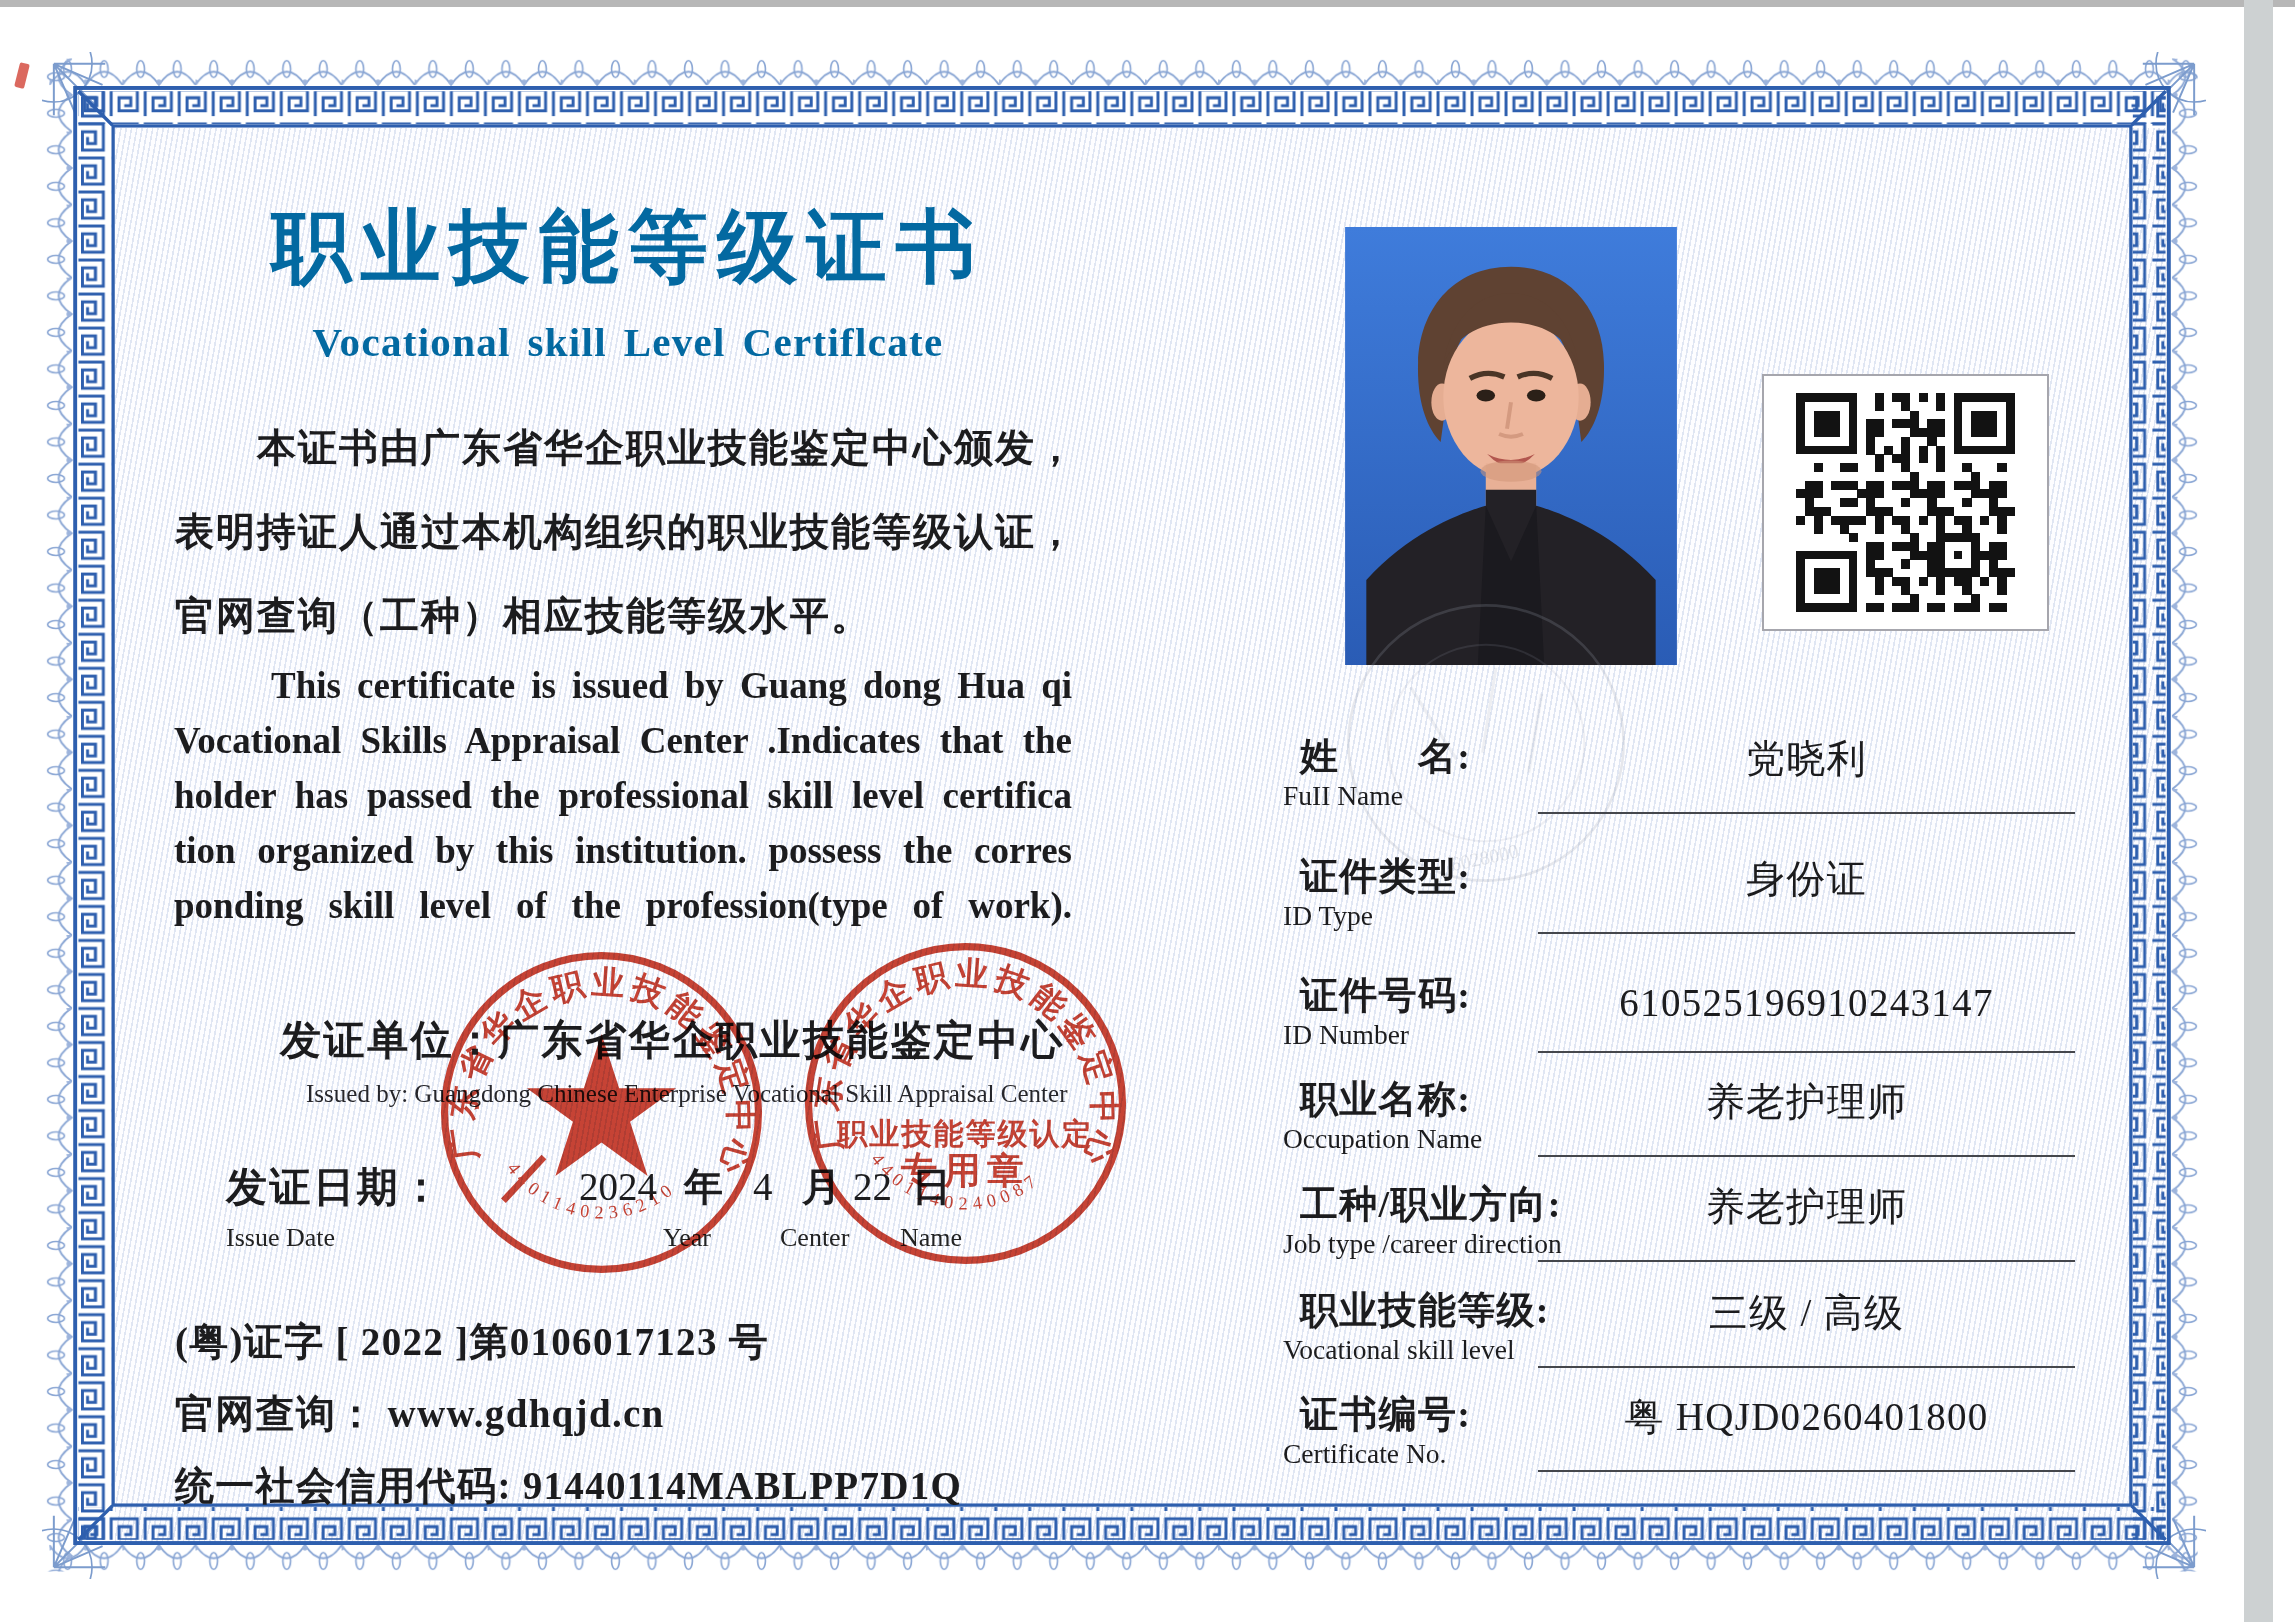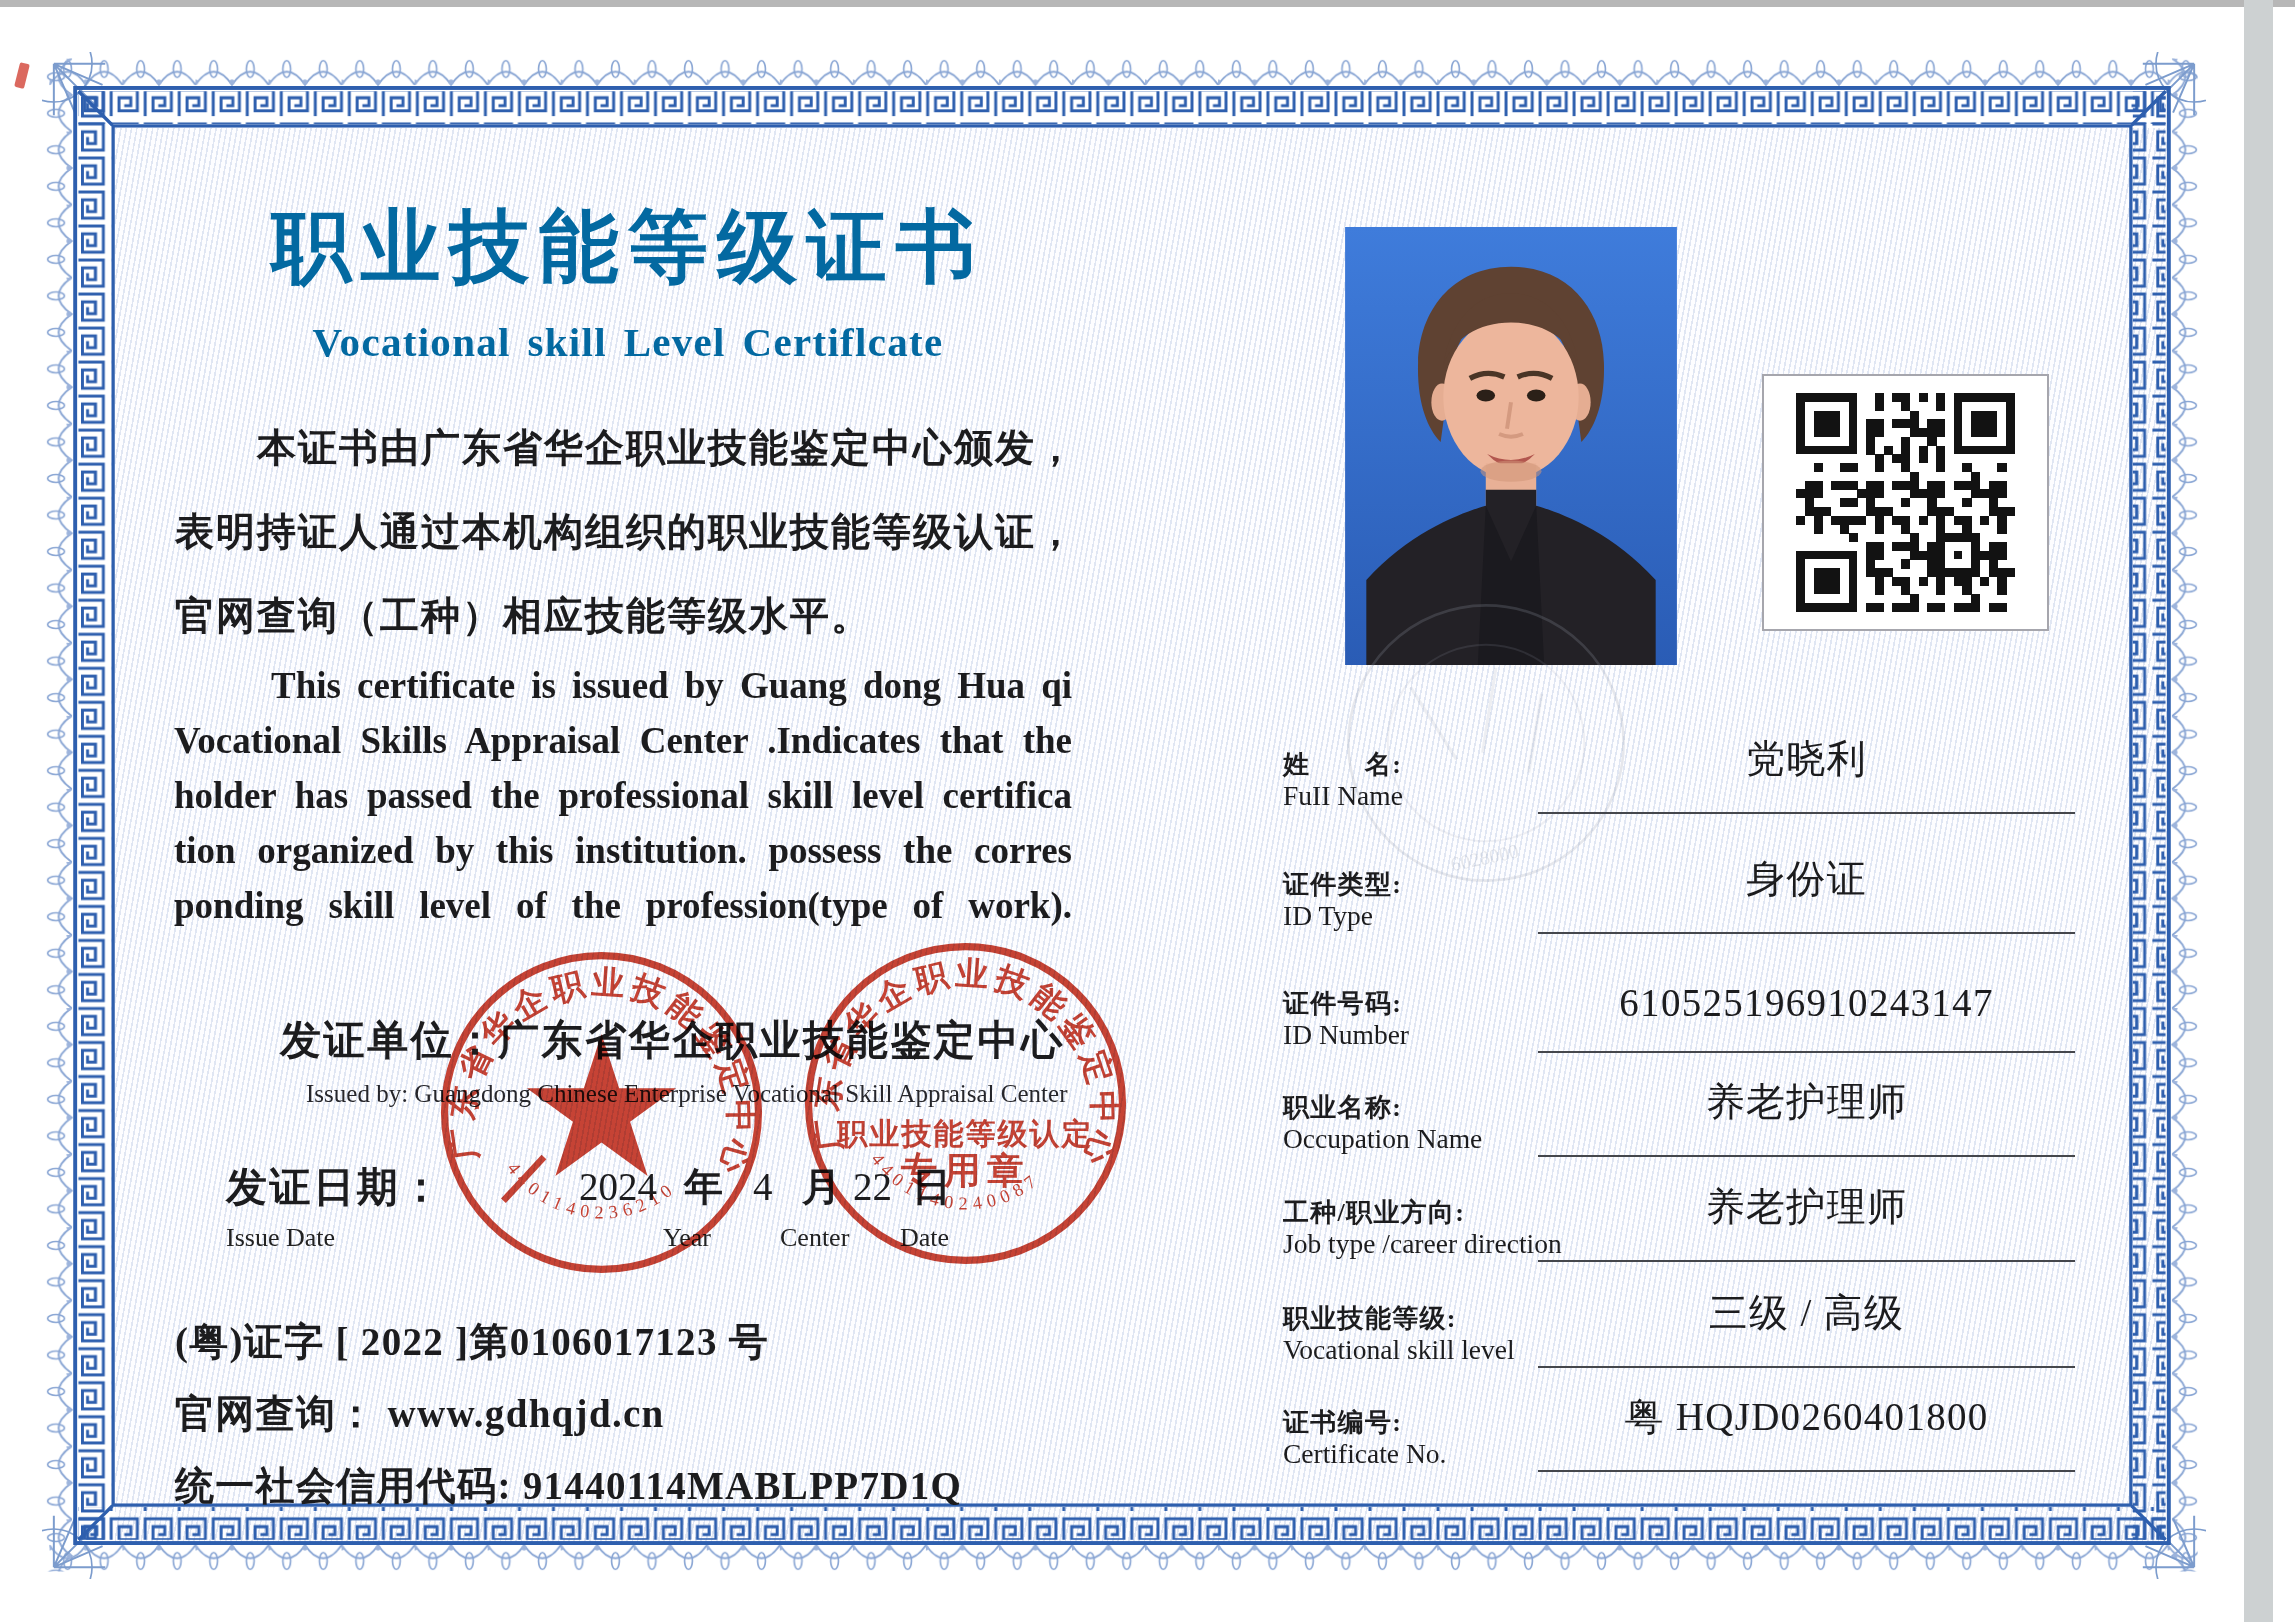--- a/index.html
+++ b/index.html
@@ -44,21 +44,21 @@
 
   
   .photo-frame{left:1345px;top:227px;width:332px;height:438px;}
   .qr-box{left:1762px;top:374px;width:287px;height:257px;background:#ffffff;border:2px solid #a6a6ad;box-sizing:border-box;padding:17px;}
   .qr-box svg{width:100%;height:100%;}
   .ghost-seal{left:1332px;top:589px;width:308px;height:308px;opacity:.5;}
 
   .field{position:absolute;left:1283px;width:792px;height:105px;}
   .f1{top:712px;} .f2{top:832px;} .f3{top:951px;} .f4{top:1055px;} .f5{top:1160px;} .f6{top:1266px;} .f7{top:1370px;}
   .f-label{position:absolute;left:0;bottom:5.2px;}
-  .f-label-cn{font-size:26px;font-weight:bold;letter-spacing:1.3px;white-space:nowrap;}
+  .f-label-cn{font-size:38px;font-weight:bold;letter-spacing:1.3px;white-space:nowrap;margin-left:17px;}
   .f-label-en{font-size:27.5px;margin-top:-2.6px;white-space:nowrap;}
   .f-value-wrap{position:absolute;right:0;bottom:2.6px;width:537px;border-bottom:2.6px solid #45474c;text-align:center;}
   .f-value{display:inline-block;font-size:39px;letter-spacing:1.3px;padding-bottom:26px;white-space:nowrap;}
 
   
   .stamp{mix-blend-mode:multiply;opacity:.93;}
   .stamp-left{left:438px;top:949px;width:327px;height:327px;}
   .stamp-right{left:802px;top:940px;width:327px;height:327px;}
 </style>
 </head>
@@ -171,21 +171,21 @@
   <span class="d-cn">发证日期：</span>
   <span class="d-year">2024</span>
   <span class="d-yu">年</span>
   <span class="d-month">4</span>
   <span class="d-mu">月</span>
   <span class="d-day">22</span>
   <span class="d-du">日</span>
   <span class="d-en d-en1">Issue Date</span>
   <span class="d-en d-en2">Year</span>
   <span class="d-en d-en3">Center</span>
-  <span class="d-en d-en4">Date</span>
+  <span class="d-en d-en4">Name</span>
 </div>
 
 <div class="abs footer-block">
   <div>(粤)证字 [ 2022 ]第0106017123 号</div>
   <div>官网查询： www.gdhqjd.cn</div>
   <div>统一社会信用代码: 91440114MABLPP7D1Q</div>
 </div>
 
 <svg class="abs photo-frame" viewBox="0 0 250 330">
   <defs>

